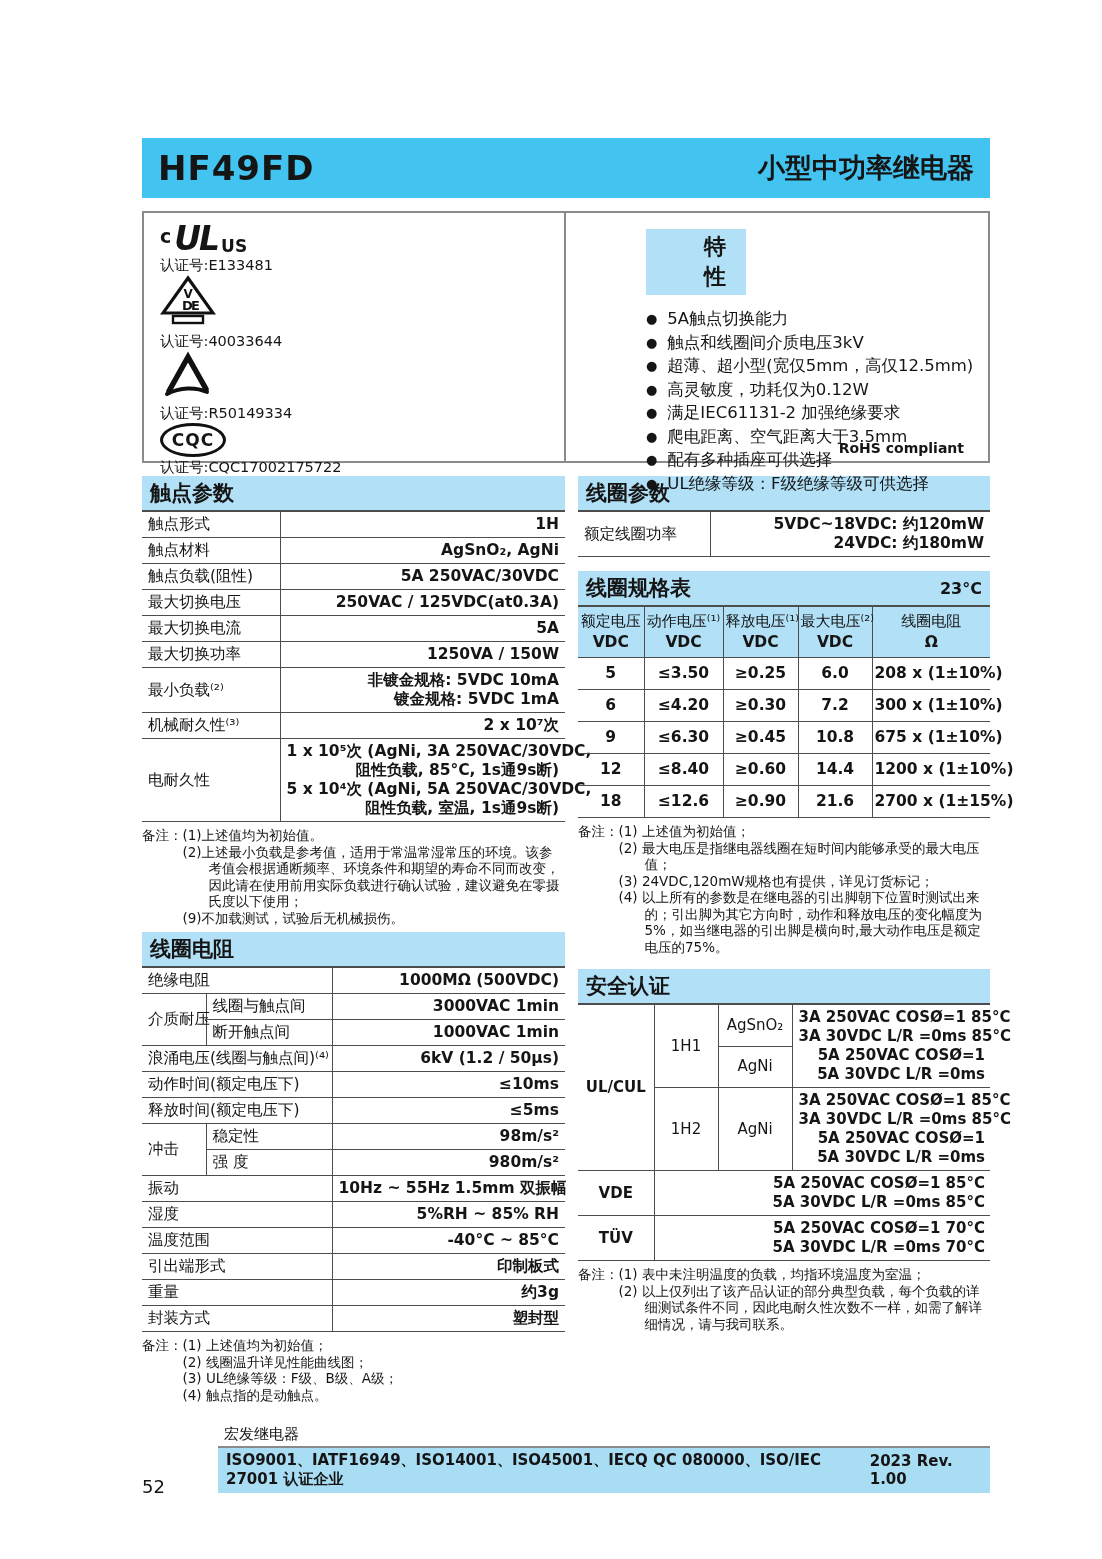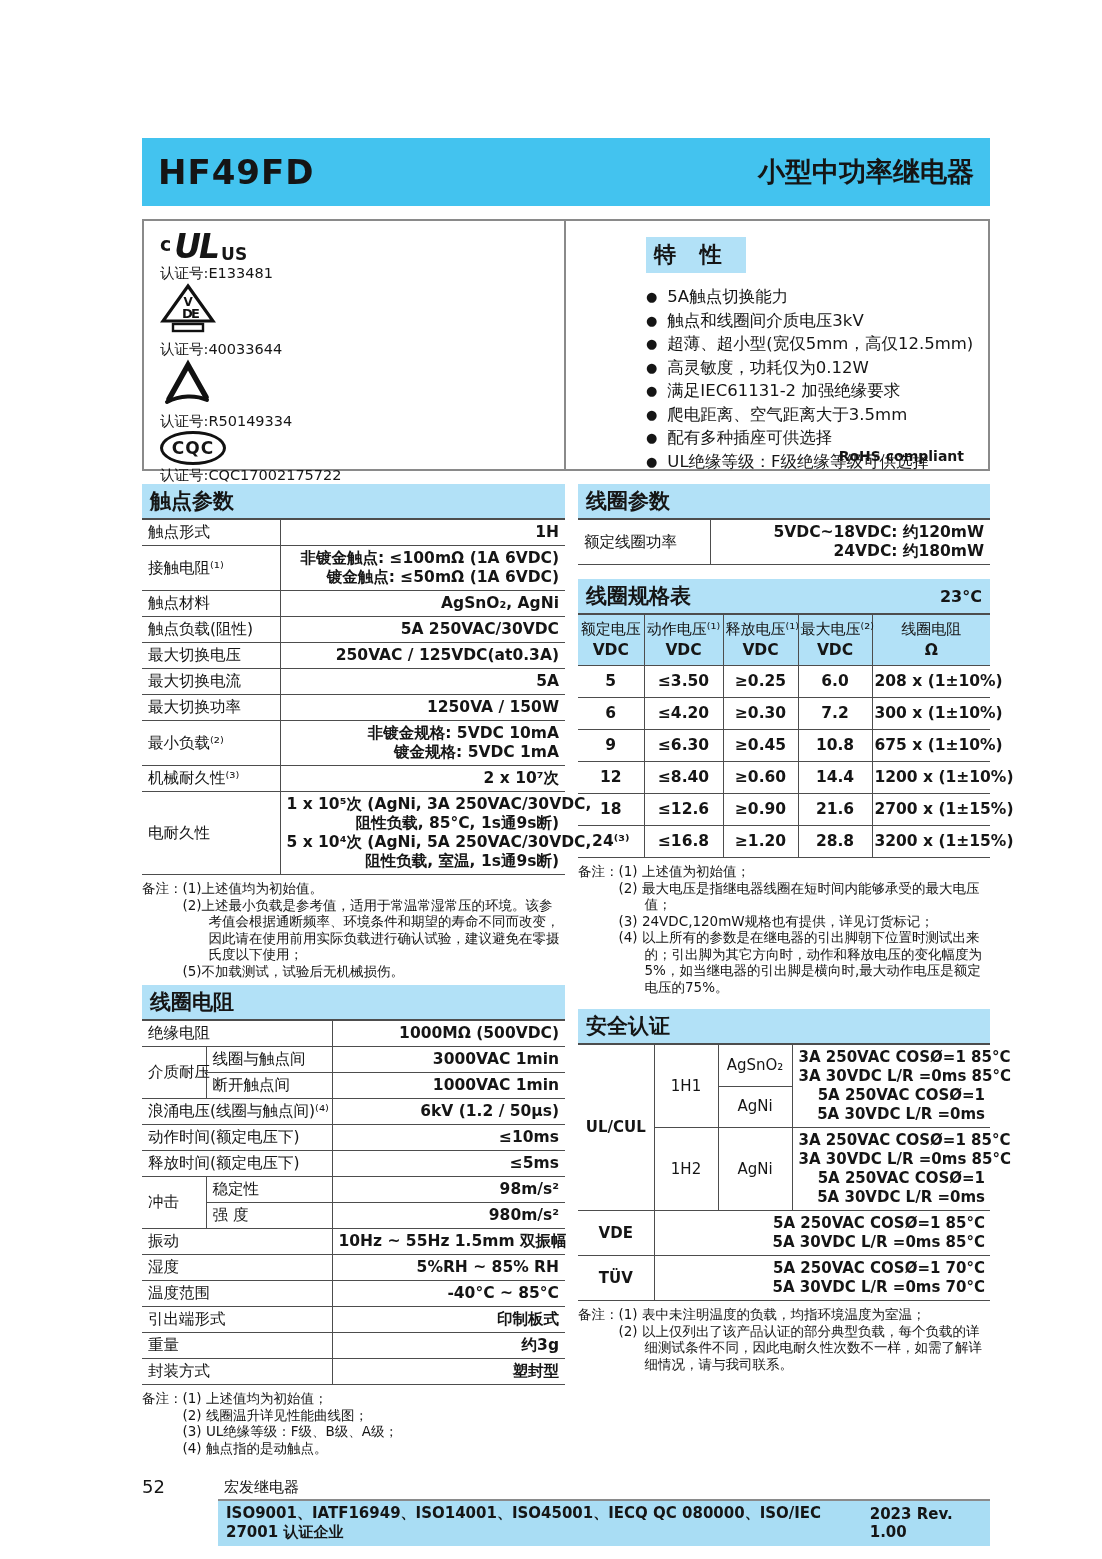--- a/index.html
+++ b/index.html
@@ -5,35 +5,35 @@
   * { margin:0; padding:0; box-sizing:border-box; }
   html,body { background:#ffffff; }
   .page {
     position:relative; width:1102px; height:1559px; background:#fff;
     font-family:"DejaVu Sans","Liberation Sans",sans-serif; color:#151515;
     overflow:hidden;
   }
   .content { position:absolute; left:142px; top:138px; width:848px; }
 
   
-  .header-bar { height:68px; background:#43c3ef; display:flex; justify-content:space-between; align-items:center; padding:0 16px; }
+  .header-bar { height:60px; background:#43c3ef; display:flex; justify-content:space-between; align-items:center; padding:0 16px; }
   .model { font-size:34px; font-weight:bold; letter-spacing:1px; }
   .product-name { font-size:27px; font-weight:bold; }
 
   
   .cert-box { margin-top:13px; height:252px; border:2px solid #8a8a8a; display:flex; }
   .cert-col { width:422px; border-right:2px solid #8a8a8a; padding:9px 16px 10px; display:flex; flex-direction:column; justify-content:space-between; }
   .cert-num { font-size:14.5px; margin-top:1px; }
   .ul-logo { display:flex; align-items:flex-end; line-height:1; }
   .ul-c { font-size:19px; font-weight:bold; margin-bottom:9px; }
   .ul-mark { font-size:33px; font-weight:bold; font-style:italic; letter-spacing:-2px; margin:0 3px; }
   .ul-us { font-size:17px; font-weight:bold; }
   .cqc-logo { width:66px; height:34px; border:3px solid #111; border-radius:50%; display:flex; align-items:center; justify-content:center; font-size:17px; font-weight:bold; letter-spacing:1px; }
   .feat-col { flex:1; position:relative; padding:16px 14px 6px 80px; }
-  .feat-title { width:100px; background:#b2e1f7; text-align:left; font-size:22px; font-weight:bold; padding:3px 0; letter-spacing:8px; text-indent:8px; }
+  .feat-title { width:100px; background:#b2e1f7; text-align:right; font-size:22px; font-weight:bold; padding:3px 12px; letter-spacing:8px; text-indent:8px; }
   .feat-list { margin-top:12px; }
   .feat-item { display:flex; font-size:16.5px; line-height:23.5px; }
   .bullet { font-size:13px; margin-right:10px; }
   .rohs { position:absolute; right:24px; bottom:5px; font-size:14px; font-weight:bold; }
 
   
   .columns { display:flex; gap:13px; margin-top:13px; align-items:flex-start; }
   .col-left { width:423px; }
   .col-right { width:412px; }
 
@@ -179,27 +179,20 @@
               <col>
             </colgroup>
           <tbody id="contact-body">
               <tr>
                 <td class="lbl">触点形式</td>
                 <td class="val">
                   <div class="line">1H</div>
                 </td>
               </tr>
               <tr>
-                <td class="lbl">接触电阻⁽¹⁾</td>
-                <td class="val">
-                  <div class="line">非镀金触点: ≤100mΩ (1A  6VDC)</div>
-                  <div class="line">镀金触点: ≤50mΩ (1A  6VDC)</div>
-                </td>
-              </tr>
-              <tr>
                 <td class="lbl">触点材料</td>
                 <td class="val">
                   <div class="line">AgSnO₂, AgNi</div>
                 </td>
               </tr>
               <tr>
                 <td class="lbl">触点负载(阻性)</td>
                 <td class="val">
                   <div class="line">5A  250VAC/30VDC</div>
                 </td>
@@ -244,21 +237,21 @@
                   <div class="line">阻性负载, 室温, 1s通9s断)</div>
                 </td>
               </tr>
             </tbody>
         </table>
         <div class="notes">
           <span class="notes-label">备注：</span>
           <div class="notes-body">
               <div class="note-item">(1)上述值均为初始值。</div>
               <div class="note-item">(2)上述最小负载是参考值，适用于常温常湿常压的环境。该参考值会根据通断频率、环境条件和期望的寿命不同而改变，因此请在使用前用实际负载进行确认试验，建议避免在零摄氏度以下使用；</div>
-              <div class="note-item">(5)不加载测试，试验后无机械损伤。</div>
+              <div class="note-item">(9)不加载测试，试验后无机械损伤。</div>
             </div>
         </div>
 
         <div class="sec-bar">
           <span class="sec-title">线圈电阻</span>
         </div>
         <table>
           <colgroup>
               <col style="width:64px">
               <col style="width:126px">
@@ -449,27 +442,20 @@
                 <td>14.4</td>
                 <td>1200 x (1±10%)</td>
               </tr>
               <tr>
                 <td>18</td>
                 <td>≤12.6</td>
                 <td>≥0.90</td>
                 <td>21.6</td>
                 <td>2700 x (1±15%)</td>
               </tr>
-              <tr>
-                <td>24⁽³⁾</td>
-                <td>≤16.8</td>
-                <td>≥1.20</td>
-                <td>28.8</td>
-                <td>3200 x (1±15%)</td>
-              </tr>
             </tbody>
         </table>
         <div class="notes">
           <span class="notes-label">备注：</span>
           <div class="notes-body">
               <div class="note-item">(1) 上述值为初始值；</div>
               <div class="note-item">(2) 最大电压是指继电器线圈在短时间内能够承受的最大电压值；</div>
               <div class="note-item">(3) 24VDC,120mW规格也有提供，详见订货标记；</div>
               <div class="note-item">(4) 以上所有的参数是在继电器的引出脚朝下位置时测试出来的；引出脚为其它方向时，动作和释放电压的变化幅度为5%，如当继电器的引出脚是横向时,最大动作电压是额定电压的75%。</div>
             </div>

